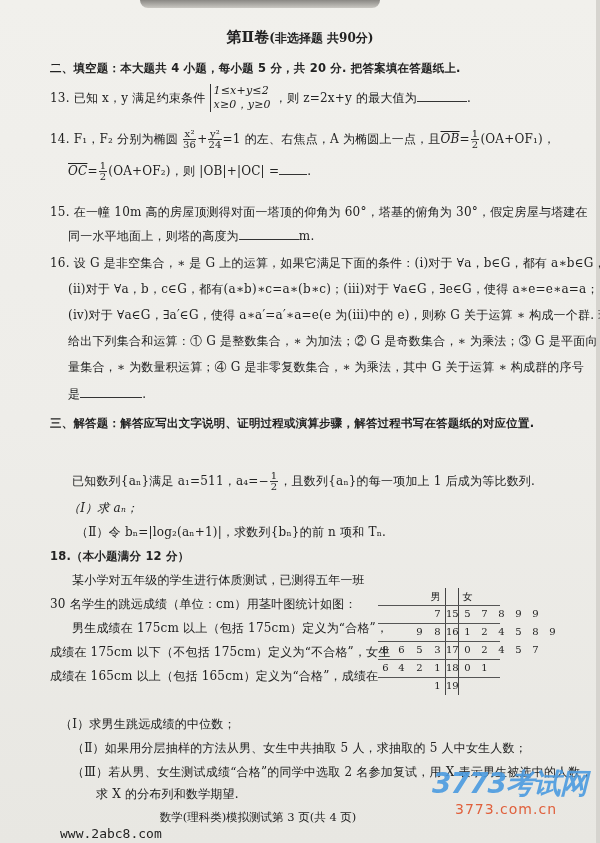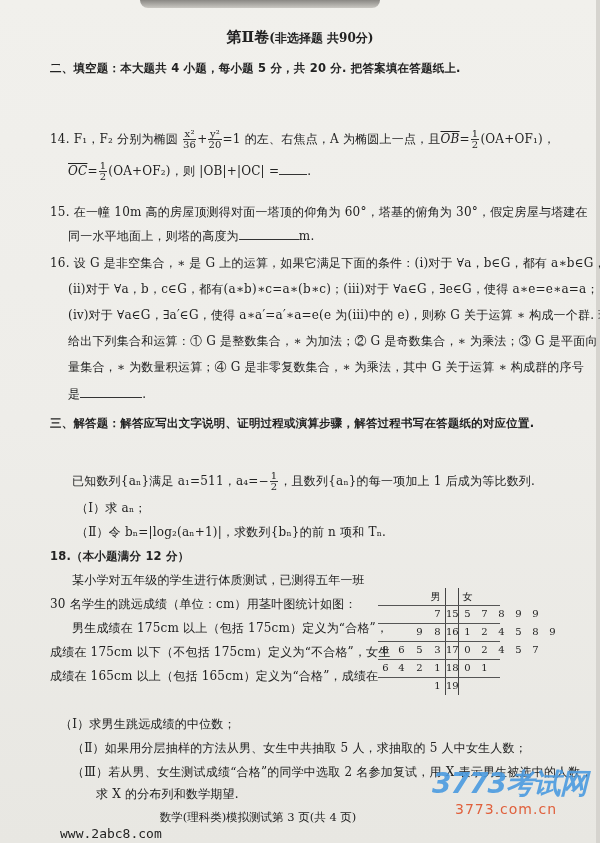--- a/index.html
+++ b/index.html
@@ -40,24 +40,32 @@
 <div class="page">
   <div class="shadow-top"></div>
   <div class="right-edge"></div>
 
   <div class="title">
     <span>第Ⅱ卷</span><small>(非选择题 共90分)</small>
   </div>
 
   <div class="line bold" style="top:60px;left:50px;">二、填空题：本大题共 4 小题，每小题 5 分，共 20 分. 把答案填在答题纸上.</div>
 
+  <div class="line" style="top:84px;left:50px;line-height:22px;">
+    <span>13. 已知 x，y 满足约束条件</span>
+    <span class="brace">
+      <span style="display:block">1≤x+y≤2</span>
+      <span style="display:block">x≥0，y≥0</span>
+    </span>
+    <span>，则 z=2x+y 的最大值为</span><span class="blank" style="width:50px"></span><span>.</span>
+  </div>
 
   <div class="line" style="top:128px;left:50px;line-height:22px;">
     <span>14. F₁，F₂ 分别为椭圆</span>
-    <span class="frac"><span class="num">x²</span><span>36</span></span><span>+</span><span class="frac"><span class="num">y²</span><span>20</span></span><span>=1 的左、右焦点，A 为椭圆上一点，且</span><span class="vec">OB</span><span>=</span><span class="frac"><span class="num">1</span><span>2</span></span><span>(OA+OF₁)，</span>
+    <span class="frac"><span class="num">x²</span><span>36</span></span><span>+</span><span class="frac"><span class="num">y²</span><span>24</span></span><span>=1 的左、右焦点，A 为椭圆上一点，且</span><span class="vec">OB</span><span>=</span><span class="frac"><span class="num">1</span><span>2</span></span><span>(OA+OF₁)，</span>
   </div>
   <div class="line" style="top:160px;left:68px;line-height:22px;">
     <span class="vec">OC</span><span>=</span><span class="frac"><span class="num">1</span><span>2</span></span><span>(OA+OF₂)，则 |OB|+|OC| =</span><span class="blank" style="width:28px"></span><span>.</span>
   </div>
 
   <div class="line" style="top:204px;left:50px;">15. 在一幢 10m 高的房屋顶测得对面一塔顶的仰角为 60°，塔基的俯角为 30°，假定房屋与塔建在</div>
   <div class="line" style="top:228px;left:68px;">
     <span>同一水平地面上，则塔的高度为</span><span class="blank" style="width:60px"></span><span>m.</span>
   </div>
 
@@ -68,21 +76,21 @@
   <div class="line" style="top:333px;left:68px;">给出下列集合和运算：① G 是整数集合，∗ 为加法；② G 是奇数集合，∗ 为乘法；③ G 是平面向</div>
   <div class="line" style="top:386px;left:68px;">
     <span>是</span><span class="blank" style="width:62px"></span><span>.</span>
   </div>
 
   <div class="line bold" style="top:415px;left:50px;">三、解答题：解答应写出文字说明、证明过程或演算步骤，解答过程书写在答题纸的对应位置.</div>
 
   <div class="line" style="top:470px;left:72px;line-height:22px;">
     <span>已知数列{aₙ}满足 a₁=511，a₄=−</span><span class="frac"><span class="num">1</span><span>2</span></span><span>，且数列{aₙ}的每一项加上 1 后成为等比数列.</span>
   </div>
-  <div class="line" style="top:500px;left:76px;">（Ⅰ）求 aₙ；</div>
+  <div class="line" style="top:500px;left:68px;font-style:italic;">（Ⅰ）求 aₙ；</div>
   <div class="line" style="top:524px;left:76px;">（Ⅱ）令 bₙ=|log₂(aₙ+1)|，求数列{bₙ}的前 n 项和 Tₙ.</div>
 
   <div class="line bold" style="top:548px;left:50px;">18.（本小题满分 12 分）</div>
   <div class="line" style="top:572px;left:72px;">某小学对五年级的学生进行体质测试，已测得五年一班</div>
   <div class="line" style="top:596px;left:50px;">30 名学生的跳远成绩（单位：cm）用茎叶图统计如图：</div>
   <div class="line" style="top:620px;left:72px;">男生成绩在 175cm 以上（包括 175cm）定义为“合格”，</div>
   <div class="line" style="top:644px;left:50px;">成绩在 175cm 以下（不包括 175cm）定义为“不合格”，女生</div>
   <div class="line" style="top:668px;left:50px;">成绩在 165cm 以上（包括 165cm）定义为“合格”，成绩在</div>
   <div class="line" style="top:716px;left:60px;">（Ⅰ）求男生跳远成绩的中位数；</div>
   <div class="line" style="top:740px;left:72px;">（Ⅱ）如果用分层抽样的方法从男、女生中共抽取 5 人，求抽取的 5 人中女生人数；</div>

